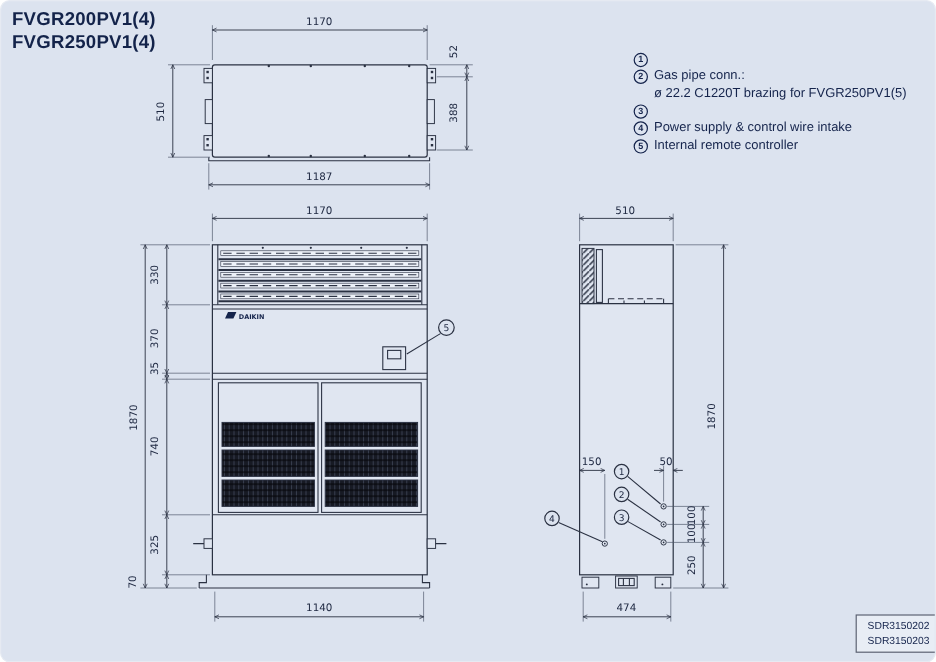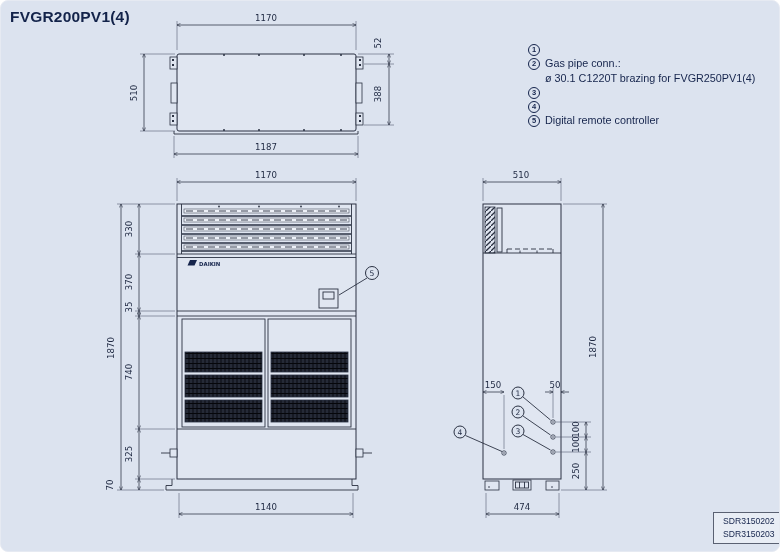--- a/index.html
+++ b/index.html
@@ -29,20 +29,21 @@
   .callout{fill:#dce3ef;stroke:#2a3142;stroke-width:1;}
   .ctext{font-size:7.6px;text-anchor:middle;}
 </style>
 </head>
 <body>
 
 <div class="card">
 
   <div class="title">
     <div>FVGR200PV1(4)</div>
+    <div>FVGR250PV1(4)</div>
   </div>
 
   <svg width="780" height="552" viewBox="0 0 780 552">
     <defs>
       <marker id="arr" viewBox="0 0 10 10" refX="8.5" refY="5" markerWidth="6.2" markerHeight="6.2" orient="auto-start-reverse">
         <path d="M1,1.5 L8.5,5 L1,8.5" fill="none" stroke="#2a3142" stroke-width="1.3"></path>
       </marker>
       <pattern id="mesh" width="4" height="5" patternUnits="userSpaceOnUse">
         <rect width="4" height="5" fill="#171a24"></rect>
         <line x1="2" y1="0" x2="2" y2="5" stroke="#3a4152" stroke-width="0.8"></line>
@@ -279,31 +280,32 @@
 
   <div class="notes">
     <div class="note-row">
       <span class="nmark">1</span>
     </div>
     <div class="note-row">
       <span class="nmark">2</span>
       <span>Gas pipe conn.:</span>
     </div>
     <div class="note-row indent">
-      <span>ø 30.1 C1220T brazing for FVGR250PV1(4)</span>
+      <span>ø 22.2 C1220T brazing for FVGR250PV1(5)</span>
     </div>
     <div class="note-row">
       <span class="nmark">3</span>
     </div>
     <div class="note-row">
       <span class="nmark">4</span>
+      <span>Power supply &amp; control wire intake</span>
     </div>
     <div class="note-row">
       <span class="nmark">5</span>
-      <span>Digital remote controller</span>
+      <span>Internal remote controller</span>
     </div>
   </div>
 
   <div class="sdr">
     <div>SDR3150202</div>
     <div>SDR3150203</div>
   </div>
 
 </div>
 

